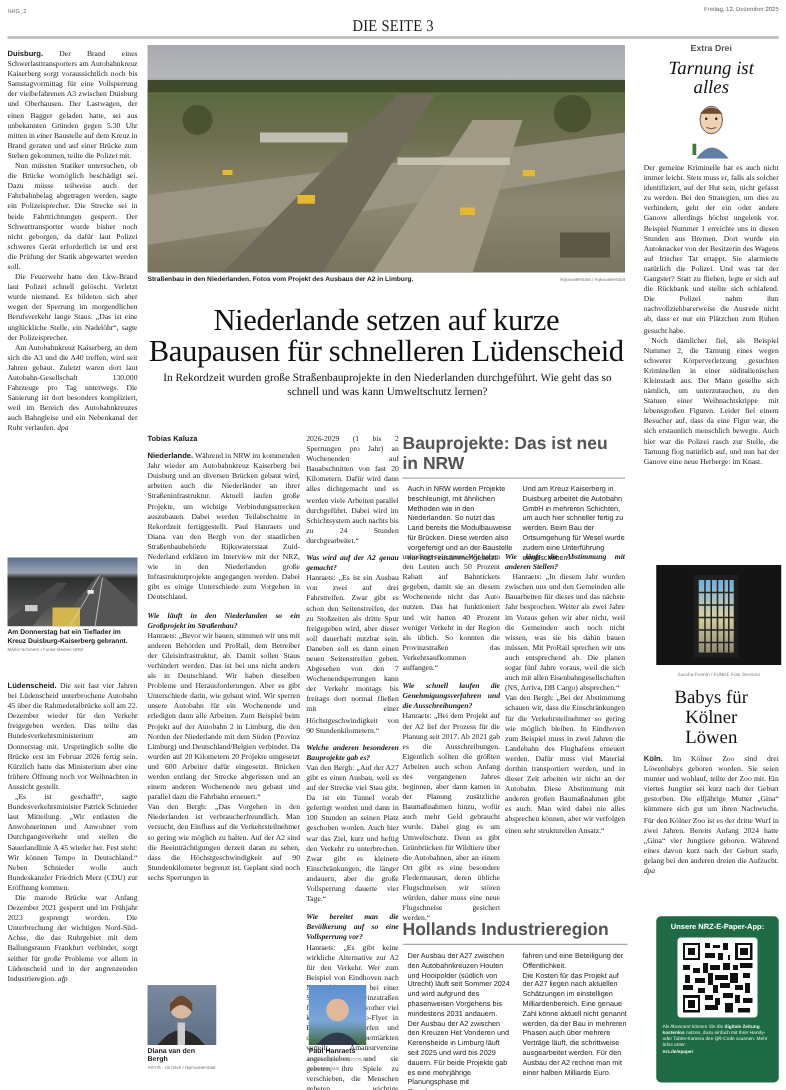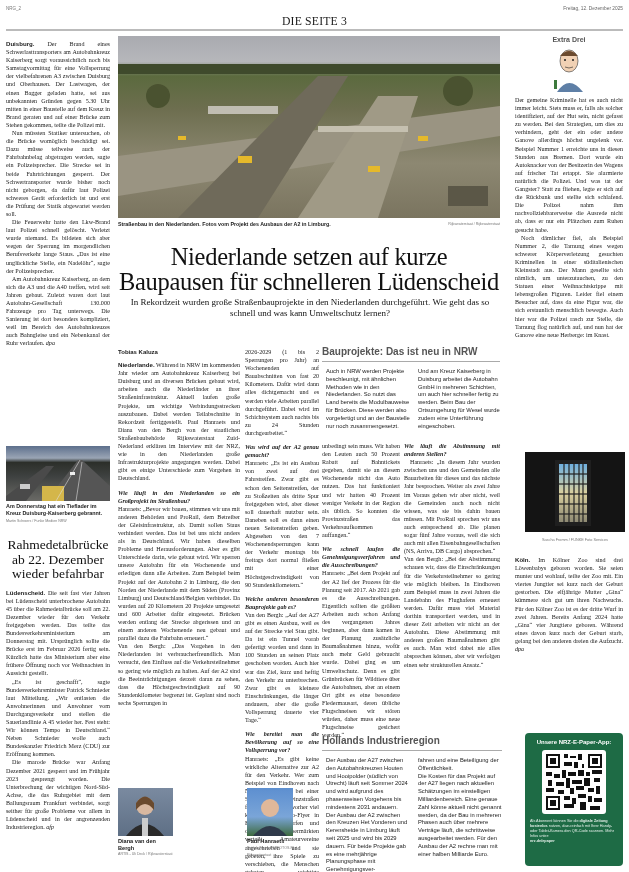--- a/index.html
+++ b/index.html
@@ -8,21 +8,21 @@
 .abs{position:absolute}
 .sans{font-family:"Liberation Sans","DejaVu Sans",sans-serif}
 .body-text{font-size:6.1px;line-height:8.1px;text-align:justify;hyphens:auto}
 .body-text p{text-indent:6px}
 .body-text p.noind{text-indent:0}
 .body-text .q{font-style:italic;font-weight:bold;margin-top:6px;text-indent:0}
 .dateline{font-family:"Liberation Sans",sans-serif;font-weight:bold}
 .hl{font-family:"Liberation Serif",serif;font-weight:normal;text-align:center;color:#111}
 .caption{font-family:"Liberation Sans",sans-serif;font-size:5.4px;line-height:7px;font-weight:bold}
 .credit{font-family:"Liberation Sans",sans-serif;font-size:3.6px;color:#777;font-weight:normal}
-.box-title{font-family:"Liberation Sans",sans-serif;font-size:10px;color:#555;font-weight:bold}
+.box-title{font-family:"Liberation Sans",sans-serif;font-size:14px;color:#555;font-weight:bold}
 .box-text{font-family:"Liberation Sans",sans-serif;font-size:5.8px;line-height:7.8px;color:#222}
 .photo{overflow:hidden}
 </style>
 </head>
 <body>
 
 <div class="abs sans" style="left:6px;top:6px;font-size:4.5px;color:#777">NRG_2</div>
 <div class="abs" style="left:0;width:629px;top:13px;text-align:center;font-size:13px;letter-spacing:0.2px;font-family:'Liberation Serif',serif;transform:scaleX(0.9)">DIE SEITE 3</div>
 <div class="abs sans" style="right:6px;top:6px;font-size:4.8px;color:#666">Freitag, 12. Dezember 2025</div>
 <div class="abs" style="left:6px;right:6px;top:29px;height:1.5px;background:#bbb"></div>
@@ -45,21 +45,20 @@
     <rect x="14" y="38" width="10" height="5" fill="#ccc"></rect>
     <rect x="64" y="26" width="5" height="3" fill="#eee"></rect>
   </svg>
 </div>
 <div class="abs caption" style="left:6px;top:503px;width:104px">
   <span>Am Donnerstag hat ein Tieflader im Kreuz Duisburg-Kaiserberg gebrannt.</span>
   <span class="credit">Martin Schroers / Funke Medien NRW</span>
 </div>
 
 <div class="abs" style="left:6px;top:538px;width:104px">
-  <div class="hl" style="font-size:13.5px;line-height:14.5px">Rahmedetalbrücke ab 22. Dezember wieder befahrbar</div>
   <div class="body-text" style="margin-top:7px">
     <p class="noind"><span class="dateline">Lüdenscheid.</span> <span>Die seit fast vier Jahren bei Lüdenscheid unterbrochene Autobahn 45 über die Rahmedetalbrücke soll am 22. Dezember wieder für den Verkehr freigegeben werden. Das teilte das Bundesverkehrsministerium am Donnerstag mit. Ursprünglich sollte die Brücke erst im Februar 2026 fertig sein. Kürzlich hatte das Ministerium aber eine frühere Öffnung noch vor Weihnachten in Aussicht gestellt.</span></p>
     <p>„Es ist geschafft“, sagte Bundesverkehrsminister Patrick Schnieder laut Mitteilung. „Wir entlasten die Anwohnerinnen und Anwohner vom Durchgangsverkehr und stellen die Sauerlandlinie A 45 wieder her. Fest steht: Wir können Tempo in Deutschland.“ Neben Schnieder wolle auch Bundeskanzler Friedrich Merz (CDU) zur Eröffnung kommen.</p>
     <p><span>Die marode Brücke war Anfang Dezember 2021 gesperrt und im Frühjahr 2023 gesprengt worden. Die Unterbrechung der wichtigen Nord-Süd-Achse, die das Ruhrgebiet mit dem Ballungsraum Frankfurt verbindet, sorgt seither für große Probleme vor allem in Lüdenscheid und in der angrenzenden Industrieregion.</span> <i>afp</i></p>
   </div>
 </div>
 
 <div class="abs photo" style="left:118px;top:36px;width:382px;height:182px;background:linear-gradient(180deg,#a9aab0 0%,#b6b7bb 14%,#5b6a3e 22%,#6d6e4f 40%,#8d8872 70%,#7a745f 100%)">
   <svg width="382" height="182" viewBox="0 0 382 182">
     <rect x="0" y="28" width="382" height="10" fill="#3f4a2c"></rect>
@@ -151,20 +150,21 @@
   <div style="display:flex;gap:8px;margin-top:6px;padding-left:4px">
     <div class="box-text" style="width:86px;white-space:pre-line">Der Ausbau der A27 zwischen den Autobahnkreuzen Houten und Hooipolder (südlich von Utrecht) läuft seit Sommer 2024 und wird aufgrund des phasenweisen Vorgehens bis mindestens 2031 andauern.
 Der Ausbau der A2 zwischen den Kreuzen Het Vonderen und Kerensheide in Limburg läuft seit 2025 und wird bis 2029 dauern. Für beide Projekte gab es eine mehrjährige Planungsphase mit Genehmigungsver-</div>
     <div class="box-text" style="width:86px;white-space:pre-line">fahren und eine Beteiligung der Öffentlichkeit.
 Die Kosten für das Projekt auf der A27 liegen nach aktuellen Schätzungen im einstelligen Milliardenbereich. Eine genaue Zahl könne aktuell nicht genannt werden, da der Bau in mehreren Phasen auch über mehrere Verträge läuft, die schrittweise ausgearbeitet werden. Für den Ausbau der A2 rechne man mit einer halben Milliarde Euro.</div>
   </div>
 </div>
 
 <div class="abs" style="left:515px;top:36px;width:108px">
   <div class="sans" style="text-align:center;font-size:7px;font-weight:bold;color:#555">Extra Drei</div>
+  <div class="hl" style="font-style:italic;font-size:15px;line-height:15px;margin:5px 14px 0">Tarnung ist alles</div>
   <div style="width:40px;height:46px;margin:3px auto 0">
     <svg width="40" height="46" viewBox="0 0 40 46">
       <ellipse cx="20" cy="15" rx="9" ry="11" fill="#f1d1b4" stroke="#333" stroke-width="0.6"></ellipse>
       <path d="M11,10 Q20,0 29,10" fill="#6b4a2e"></path>
       <circle cx="16" cy="14" r="1" fill="#222"></circle>
         <circle cx="24" cy="14" r="1" fill="#222"></circle>
       <path d="M16,21 Q20,23 24,21" stroke="#222" fill="none" stroke-width="0.6"></path>
       <path d="M8,46 Q20,28 34,46Z" fill="#5e7fa6"></path>
       <rect x="5" y="34" width="3" height="9" fill="#3d7a3d"></rect>
     </svg>
@@ -195,20 +195,21 @@
         <line x1="34" y1="32" x2="62" y2="32"></line>
         <line x1="34" y1="42" x2="62" y2="42"></line>
         <line x1="34" y1="52" x2="62" y2="52"></line>
         <line x1="34" y1="62" x2="62" y2="62"></line>
     </g>
   </svg>
 </div>
 <div class="abs credit" style="left:525px;top:538px;width:100px;text-align:center;font-size:3.8px">Sascha Fromm / FUNKE Foto Services</div>
 
 <div class="abs" style="left:515px;top:550px;width:108px">
+  <div class="hl" style="font-size:15px;line-height:16px;margin:0 14px">Babys für Kölner Löwen</div>
   <div class="body-text" style="margin-top:6px">
     <p class="noind"><span class="dateline">Köln.</span> <span>Im Kölner Zoo sind drei Löwenbabys geboren worden. Sie seien munter und wohlauf, teilte der Zoo mit. Ein viertes Jungtier sei kurz nach der Geburt gestorben. Die elfjährige Mutter „Gina“ kümmere sich gut um ihren Nachwuchs. Für den Kölner Zoo ist es der dritte Wurf in zwei Jahren. Bereits Anfang 2024 hatte „Gina“ vier Jungtiere geboren. Während eines davon kurz nach der Geburt starb, gelang bei den anderen dreien die Aufzucht.</span> <i>dpa</i></p>
   </div>
 </div>
 
 <div class="abs" style="left:525px;top:733px;width:98px;height:133px;background:#1e6b45;border-radius:4px;padding:6px 5px">
   <div class="sans" style="color:#fff;font-size:6px;font-weight:bold;text-align:center">Unsere NRZ-E-Paper-App:</div>
   <div style="margin:5px auto 0;width:64px;height:64px;background:#fff;border-radius:3px;padding:4px">
     <svg width="56" height="56" viewBox="0 0 28 28" shape-rendering="crispEdges">
       <rect x="0" y="0" width="7" height="7" fill="#111"></rect>

